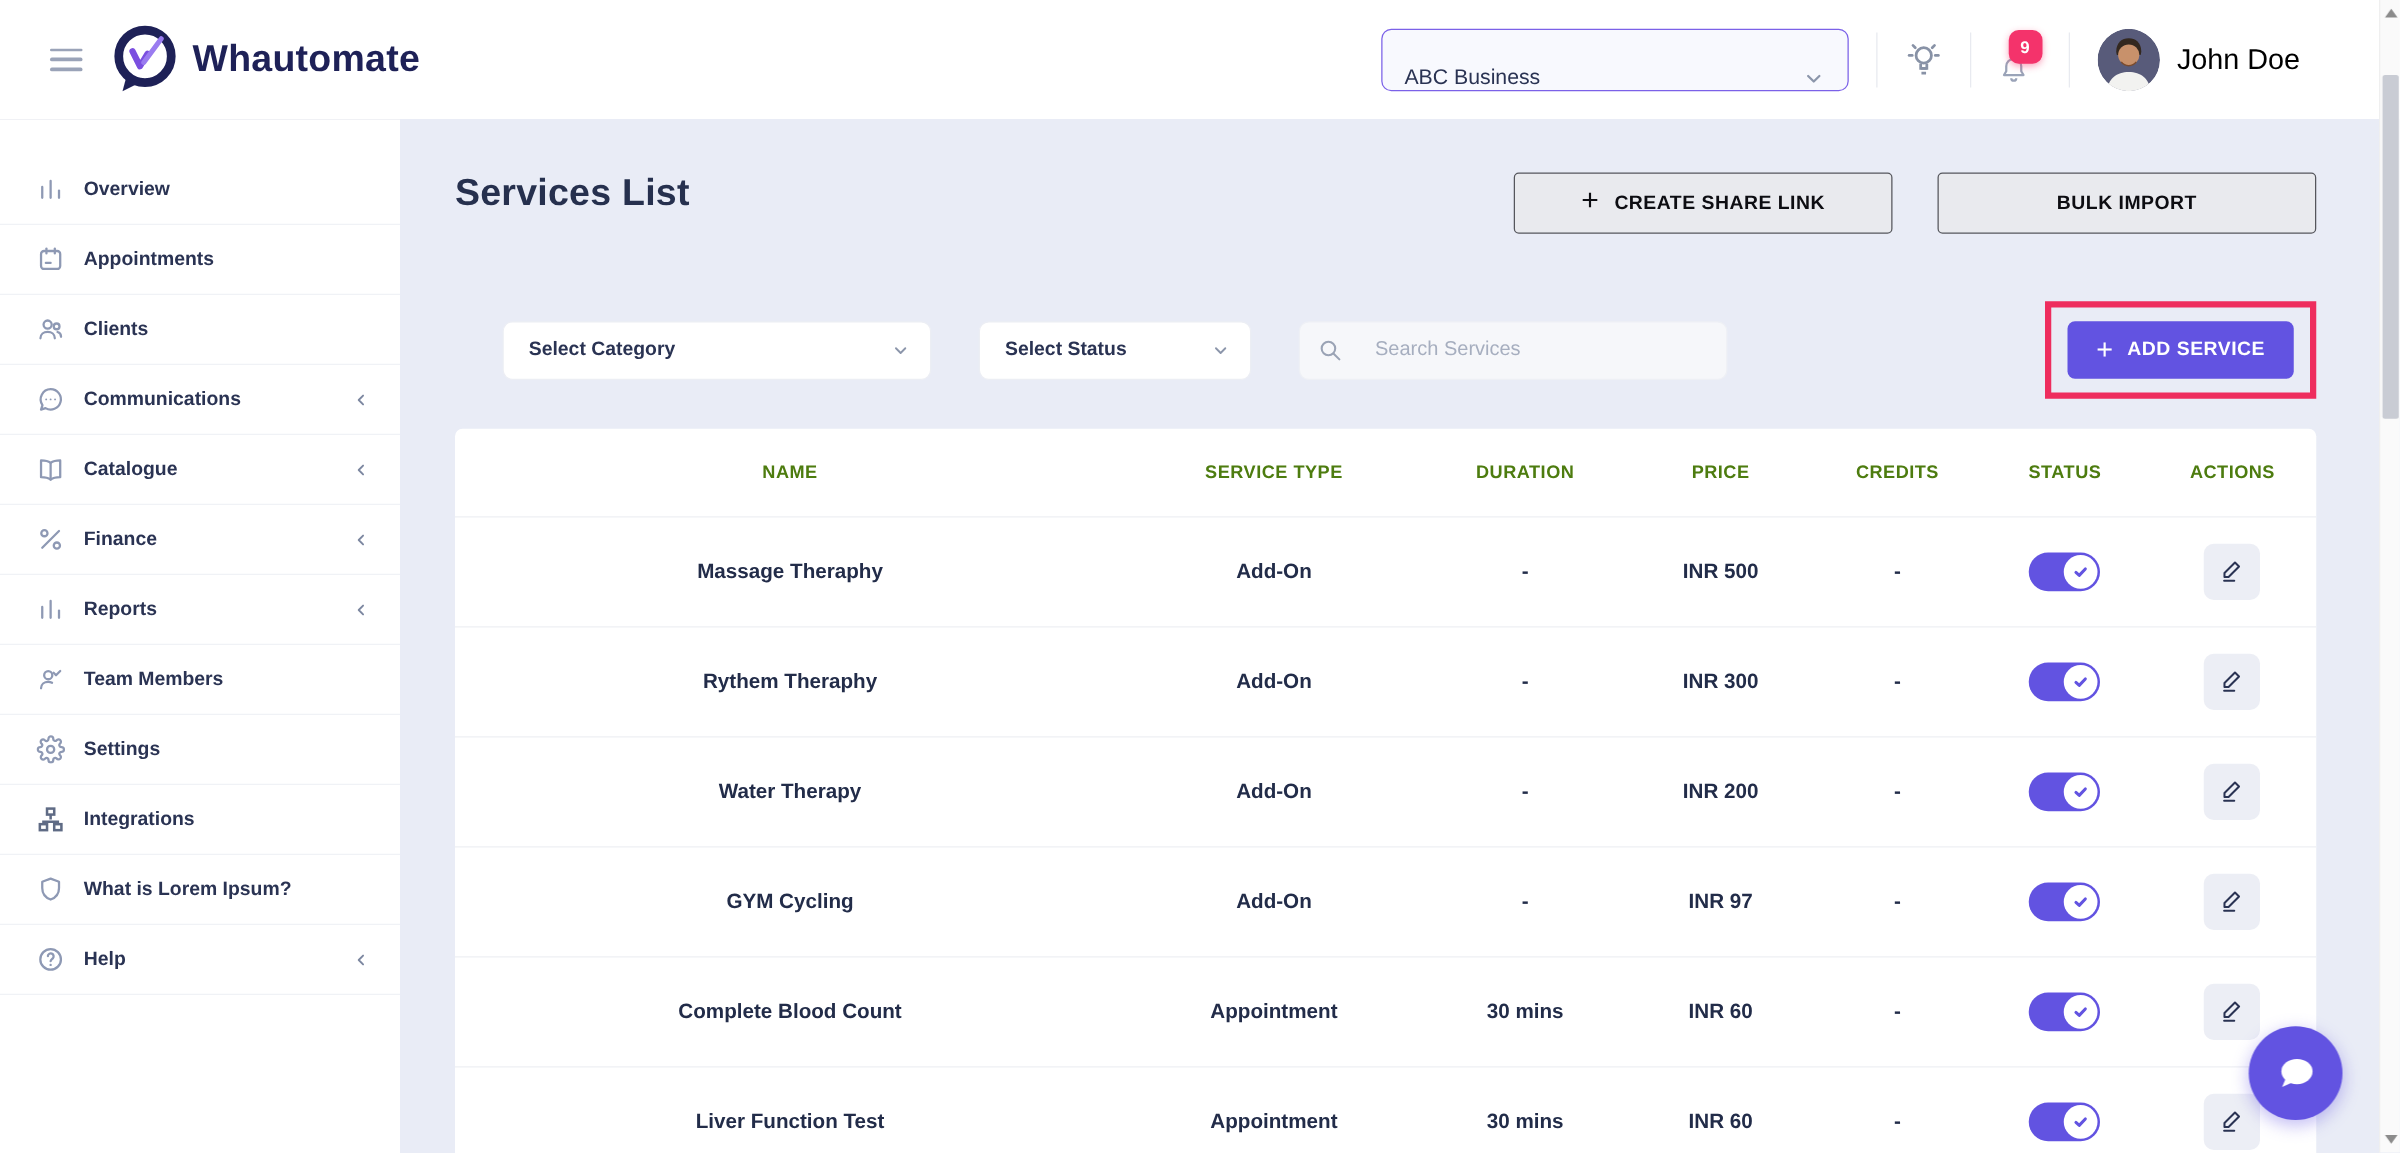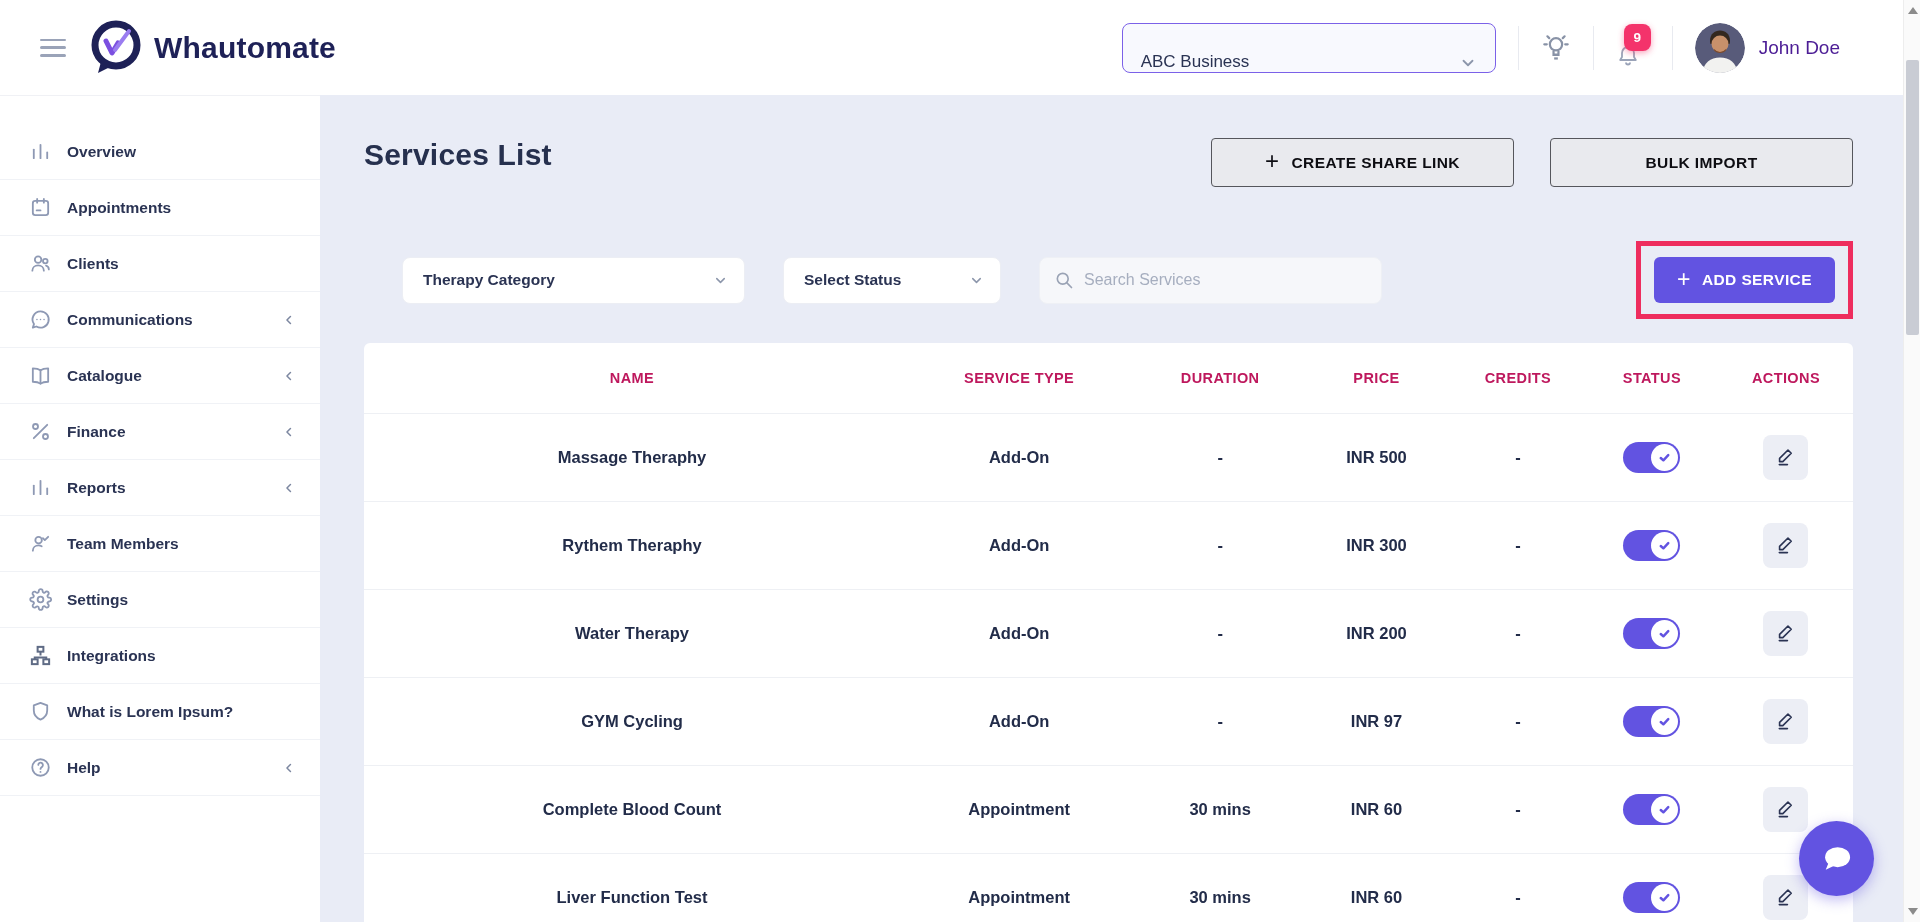--- a/index.html
+++ b/index.html
@@ -20,21 +20,21 @@
   .biz-select .biz-label { font-size:17px; color:#2a3353; flex:1; }
   .vdiv { width:1px; height:44px; background:#e8eaf0; margin:0 22px; }
   .icon-btn { display:flex; align-items:center; justify-content:center; cursor:pointer; }
   .bell-wrap { position:relative; width:34px; height:40px; }
   .bell-wrap svg { position:absolute; left:0; bottom:2px; }
   .badge { position:absolute; top:-4px; left:8px; min-width:27px; height:27px; background:#f4336b;
     border-radius:8px; color:#fff; font-size:13.5px; font-weight:bold; display:flex;
     align-items:center; justify-content:center; box-shadow:0 2px 6px rgba(244,51,107,.45); }
   .user { display:flex; align-items:center; margin-right:80px; cursor:pointer; }
   .avatar { width:50px; height:50px; border-radius:50%; overflow:hidden; }
-  .user-name { font-size:19px; color:#4c1d95; margin-left:14px; }
+  .user-name { font-size:23px; color:#000000; margin-left:14px; }
 
   
   .sidebar { position:fixed; top:95px; left:0; width:320px; height:827px; background:#ffffff;
     border-top:1px solid #f0f1f5; z-index:10; padding-top:28px; }
   .side-item { height:56px; display:flex; align-items:center; padding:0 24px 0 28px;
     border-bottom:1px solid #f0f2f6; cursor:pointer; }
   .side-item .s-icon { width:24px; height:24px; display:flex; align-items:center; justify-content:center; flex-shrink:0; }
   .side-item .s-label { margin-left:15px; font-size:15.5px; font-weight:600; color:#2a3353; flex:1; white-space:nowrap; }
   .side-item .s-chev { width:14px; height:14px; }
 
@@ -47,35 +47,35 @@
     font-size:15.5px; font-weight:600; color:#0d0d12; letter-spacing:0.4px; display:flex;
     align-items:center; justify-content:center; gap:12px; cursor:pointer; }
   .ghost-btn .plus { font-size:24px; font-weight:400; margin-top:-3px; }
 
   .filters { width:1489px; margin-top:54px; display:flex; align-items:center; }
   .f-select { height:47px; background:#ffffff; border:1px solid #eceef4; border-radius:8px;
     display:flex; align-items:center; padding:0 16px 0 20px; cursor:pointer; }
   .f-select .f-label { font-size:15.5px; font-weight:600; color:#2a3353; flex:1; }
   .f-type { width:218px; } .f-cat { width:343px; margin-left:38px; } .f-status { width:218px; margin-left:38px; }
   .search-box { width:343px; height:47px; margin-left:38px; background:#f6f7fa; border:1px solid #eef0f5;
-    border-radius:8px; display:flex; align-items:center; padding:0 14px; }
+    border-radius:8px; display:flex; align-items:center; padding:0 14px;gap:16px; }
   .search-box input { border:none; outline:none; background:transparent; font-size:16px; color:#2a3353;
     margin-left:10px; width:260px; font-family:inherit; }
   .search-box input::placeholder { color:#a6aebf; }
   .annotation { margin-left:auto; border:5px solid #ee2d5e; padding:11px 13px; }
   .add-btn { width:181px; height:46px; background:#6253e1; border:none; border-radius:6px; color:#ffffff;
     font-size:15.5px; font-weight:bold; letter-spacing:0.4px; display:flex; align-items:center;
     justify-content:center; gap:11px; cursor:pointer; font-family:inherit; }
   .add-btn .plus { font-size:23px; font-weight:400; margin-top:-2px; }
 
   
   .card { width:1489px; margin-top:24px; background:#ffffff; border-radius:6px 6px 0 0; overflow:hidden; }
   .tgrid { display:grid; grid-template-columns:36% 16% 11% 10% 9% 9% 9%; align-items:center; }
   .thead { height:70px; }
-  .thead .th { text-align:center; font-size:14.5px; font-weight:bold; color:#be185d; letter-spacing:0.4px; }
+  .thead .th { text-align:center; font-size:14.5px; font-weight:bold; color:#4d7c0f; letter-spacing:0.4px; }
   .trow { height:88px; border-top:1px solid #eef0f4; }
   .td { text-align:center; font-size:16.5px; font-weight:600; color:#222c49; }
   .td-status, .td-action { display:flex; justify-content:center; align-items:center; }
   .toggle { width:57px; height:31px; border-radius:17px; background:#6253e1; position:relative; cursor:pointer; }
   .toggle .knob { position:absolute; right:2px; top:2px; width:27px; height:27px; border-radius:50%;
     background:#fff; display:flex; align-items:center; justify-content:center; }
   .edit-btn { width:45px; height:45px; border-radius:8px; background:#eceef5; border:none;
     display:flex; align-items:center; justify-content:center; cursor:pointer; }
 
   
@@ -312,21 +312,21 @@
         <span>CREATE SHARE LINK</span>
       </button>
       <button class="ghost-btn">
         <span>BULK IMPORT</span>
       </button>
     </div>
   </div>
 
   <div class="filters">
     <div class="f-select f-cat">
-      <span class="f-label">Therapy Category</span>
+      <span class="f-label">Select Category</span>
       <svg width="15" height="15" viewBox="0 0 24 24">
         <polyline points="6,9 12,15 18,9" fill="none" stroke="#8c96ab" stroke-width="2.4" stroke-linecap="round" stroke-linejoin="round"></polyline>
       </svg>
     </div>
     <div class="f-select f-status">
       <span class="f-label">Select Status</span>
       <svg width="15" height="15" viewBox="0 0 24 24">
         <polyline points="6,9 12,15 18,9" fill="none" stroke="#8c96ab" stroke-width="2.4" stroke-linecap="round" stroke-linejoin="round"></polyline>
       </svg>
     </div>

